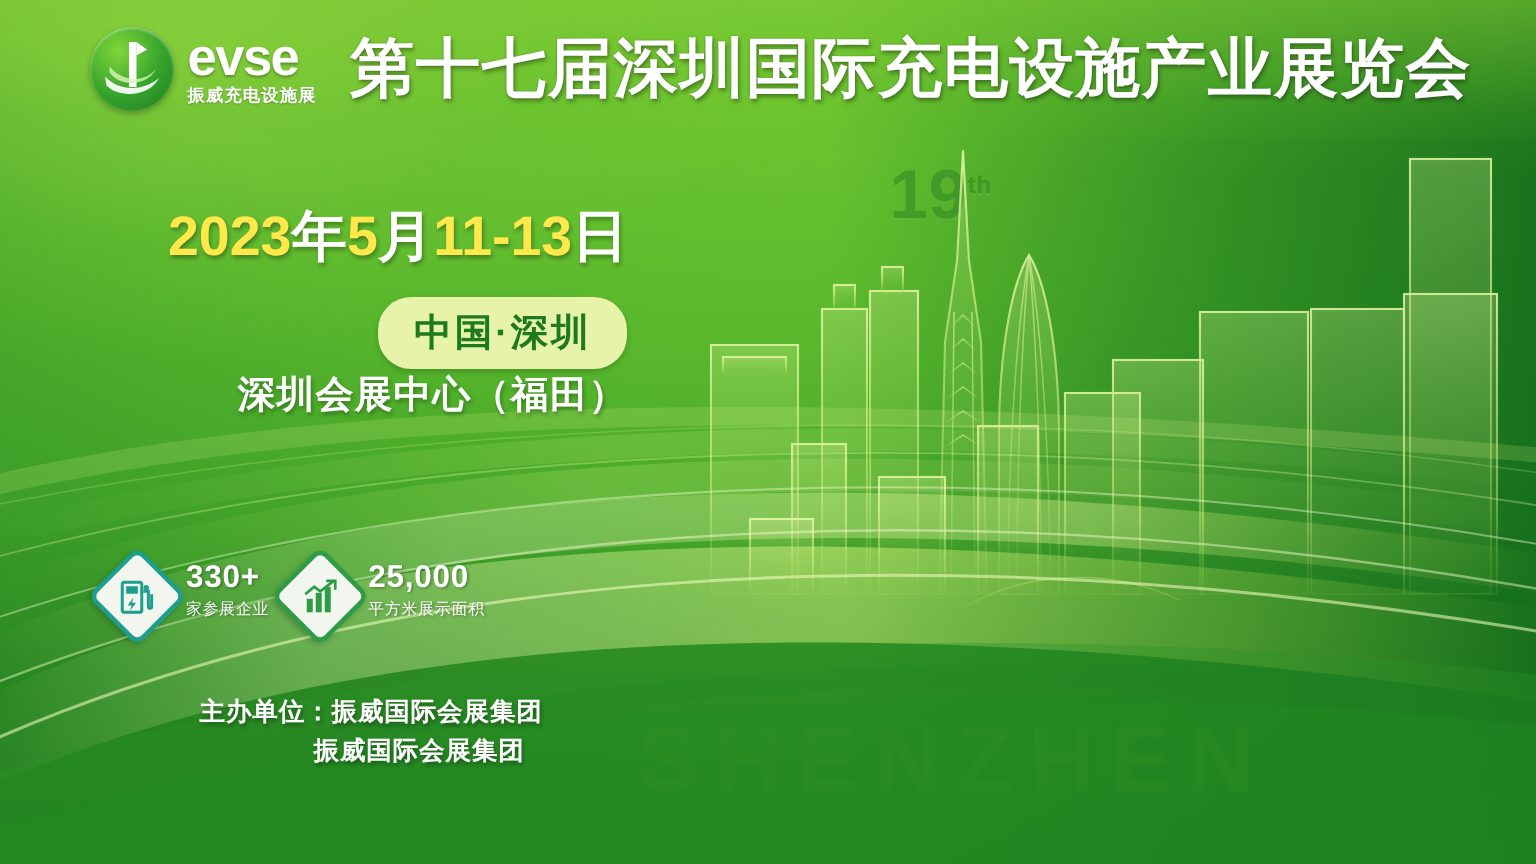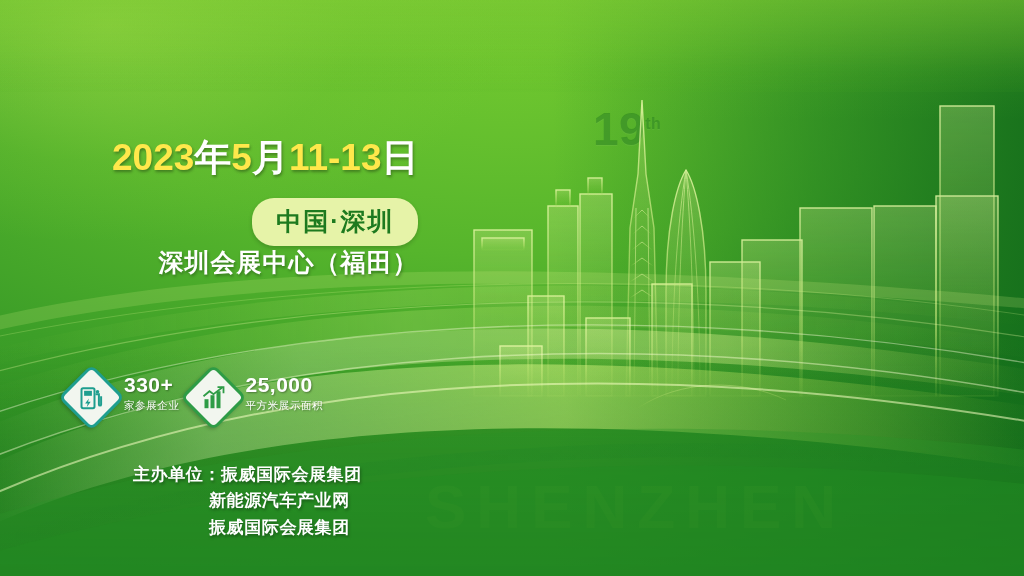--- a/index.html
+++ b/index.html
@@ -418,20 +418,36 @@
 
       <path d="M-20 576 L-20 520 C 260 432 640 404 1044 452 L1044 576 Z" fill="#2c9327" opacity=".35"></path>
       <path d="M-20 576 L-20 556 C 280 470 660 442 1044 486 L1044 576 Z" fill="#238b24" opacity=".40"></path>
       <path d="M-20 548 C 300 452 680 428 1044 470" stroke="url(#rbdark)" stroke-width="14" fill="none" opacity=".5"></path>
 
       <path d="M-20 320 C 200 268 520 252 1044 300 L1044 310 C 520 264 200 282 -20 334 Z" fill="#dff58a" opacity=".18"></path>
     </svg>
   </div>
 
   <div class="header">
+    <div class="logo-wrap">
+      <div class="logo-mark">
+        <svg viewBox="0 0 56 56">
+          <circle cx="28" cy="28" r="26" fill="none"></circle>
+          <path d="M10 33 C18 42 34 44 46 34 C40 46 20 48 11 39 Z" fill="#ffffff" opacity=".92"></path>
+          <path d="M26 10 L31 10 L31 40 L26 40 Z" fill="#ffffff"></path>
+          <path d="M31 10 L38 15 L31 19 Z" fill="#ffffff"></path>
+          <path d="M13 26 C20 36 36 38 44 28 C38 40 19 40 13 30 Z" fill="#d9f5b8" opacity=".8"></path>
+        </svg>
+      </div>
+      <div class="logo-text">
+        <div class="logo-evse">evse</div>
+        <div class="logo-sub">振威充电设施展</div>
+      </div>
+    </div>
+    <div class="title-main">第十七届深圳国际充电设施产业展览会</div>
   </div>
 
   <div class="info">
     <div class="date-line"><span class="date-num">2023</span><span class="date-cn">年</span><span class="date-num">5</span><span class="date-cn">月</span><span class="date-num">11-13</span><span class="date-cn">日</span></div>
 
     <div><span class="city-pill">中国·深圳</span></div>
 
     <div class="venue">深圳会展中心（福田）</div>
   </div>
 
@@ -467,17 +483,16 @@
         <div class="stat-num">25,000</div>
         <div class="stat-label">平方米展示面积</div>
       </div>
     </div>
 
 
   </div>
 
   <div class="org">
     <span class="r">主办单位：振威国际会展集团</span>
-    <span class="r indent">新能源汽车产业网</span>
     <span class="r indent">振威国际会展集团</span>
   </div>
 
 </div>
 
 </body></html>

